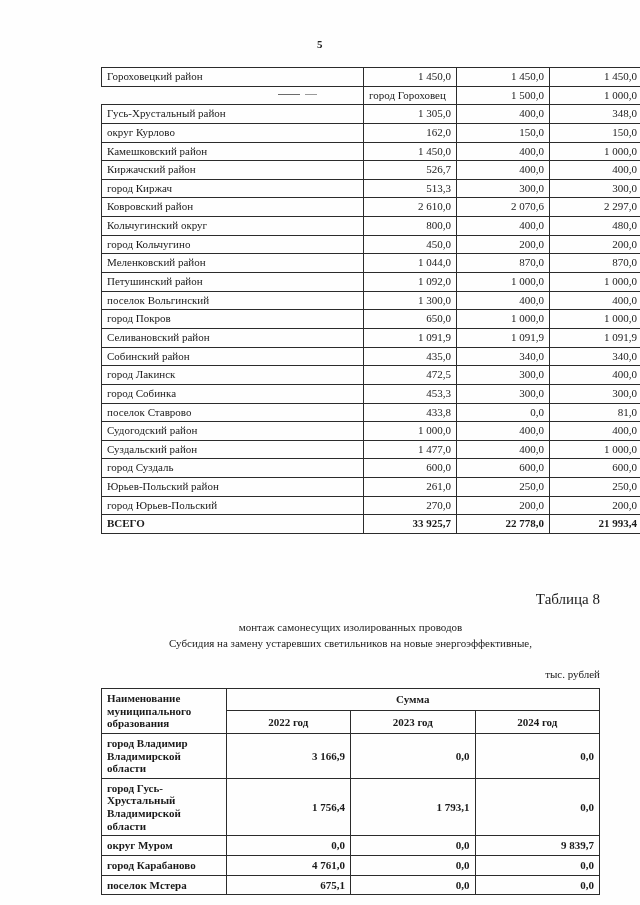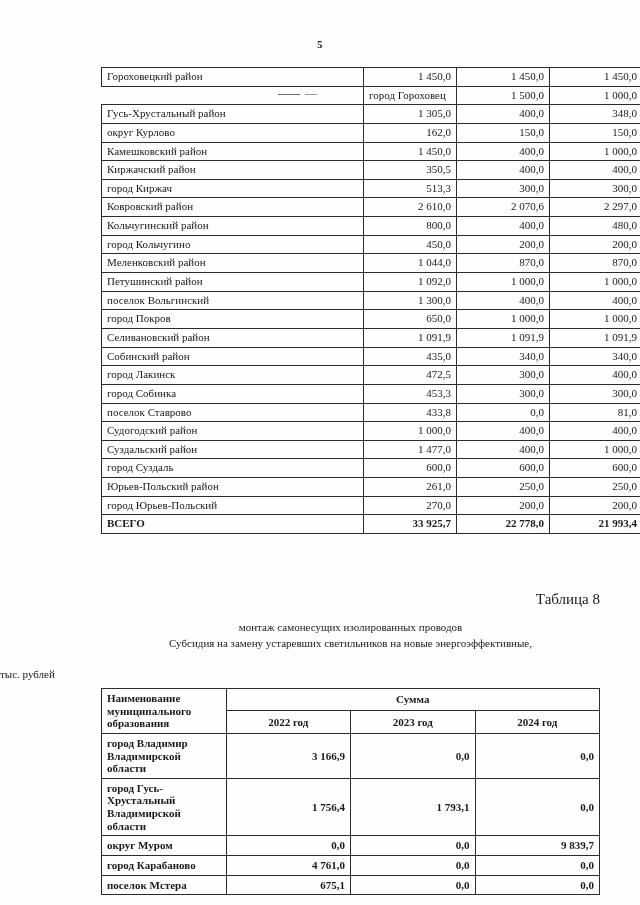--- a/index.html
+++ b/index.html
@@ -113,20 +113,21 @@
     width: 499px;
     text-align: center;
     font-size: 11px;
     line-height: 1.45;
   }
   .units-label {
     position: absolute;
     left: 0;
     top: 668px;
     width: 600px;
+    text-align: right;
     font-size: 11px;
   }
 
   
   table.doc2 {
     border-collapse: collapse;
     width: 100%;
     table-layout: fixed;
     font-size: 11px;
     line-height: 1.15;
@@ -193,38 +194,38 @@
             <td class="c-num">150,0</td>
           </tr>
           <tr>
             <td class="c-name">Камешковский район</td>
             <td class="c-num">1 450,0</td>
             <td class="c-num">400,0</td>
             <td class="c-num">1 000,0</td>
           </tr>
           <tr>
             <td class="c-name">Киржачский  район</td>
-            <td class="c-num">350,5</td>
+            <td class="c-num">526,7</td>
             <td class="c-num">400,0</td>
             <td class="c-num">400,0</td>
           </tr>
           <tr>
             <td class="c-name">город Киржач</td>
             <td class="c-num">513,3</td>
             <td class="c-num">300,0</td>
             <td class="c-num">300,0</td>
           </tr>
           <tr>
             <td class="c-name">Ковровский район</td>
             <td class="c-num">2 610,0</td>
             <td class="c-num">2 070,6</td>
             <td class="c-num">2 297,0</td>
           </tr>
           <tr>
-            <td class="c-name">Кольчугинский  район</td>
+            <td class="c-name">Кольчугинский  округ</td>
             <td class="c-num">800,0</td>
             <td class="c-num">400,0</td>
             <td class="c-num">480,0</td>
           </tr>
           <tr>
             <td class="c-name">город Кольчугино</td>
             <td class="c-num">450,0</td>
             <td class="c-num">200,0</td>
             <td class="c-num">200,0</td>
           </tr>

